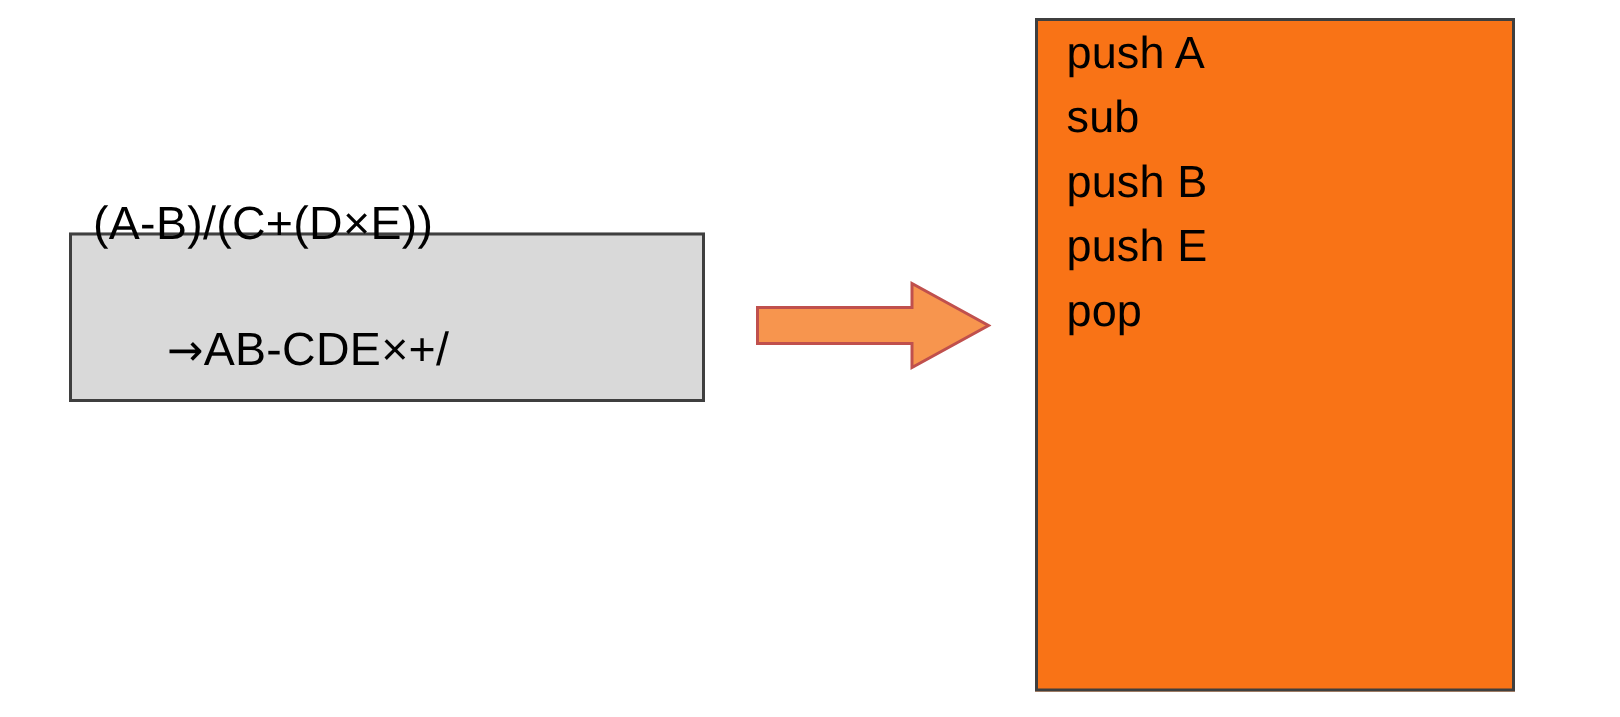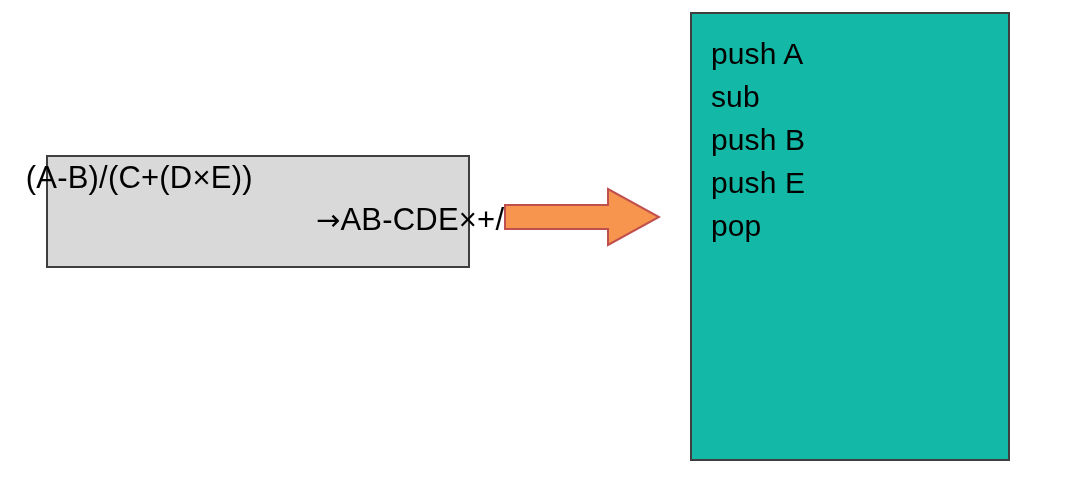--- a/index.html
+++ b/index.html
@@ -20,21 +20,21 @@
   #expression-box {
     position: absolute;
     left: 46px;
     top: 155px;
     width: 424px;
     height: 113px;
     box-sizing: border-box;
     background: #d9d9d9;
     border: 2px solid #3f3f3f;
     display: flex;
-    flex-direction: row;
+    flex-direction: column;
     justify-content: center;
   }
   .expr-line {
     font-size: 31px;
     line-height: 42px;
     white-space: pre;
     letter-spacing: 0.2px;
     padding-left: 14px;
   }
   .expr-line.indented {
@@ -55,23 +55,23 @@
   }
 
   
   #instruction-panel {
     position: absolute;
     left: 690px;
     top: 12px;
     width: 320px;
     height: 449px;
     box-sizing: border-box;
-    background: #14b8a6;
+    background: #f97316;
     border: 2px solid #3f3f3f;
-    padding: 18px 0 0 19px;
+    padding: 0 0 0 19px;
   }
   .instruction-item {
     font-size: 30px;
     line-height: 43px;
     white-space: pre;
     letter-spacing: 0.1px;
   }
 </style>
 </head>
 <body>

